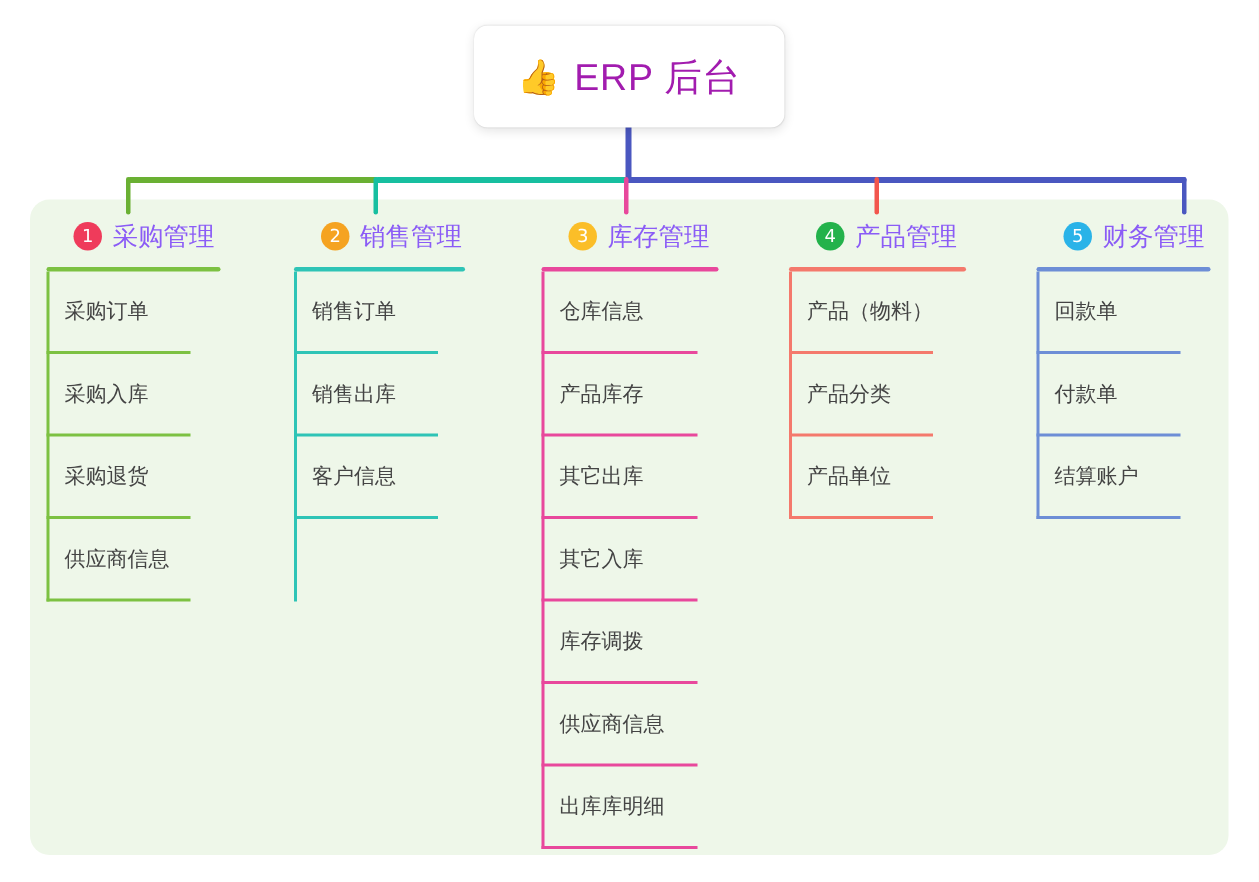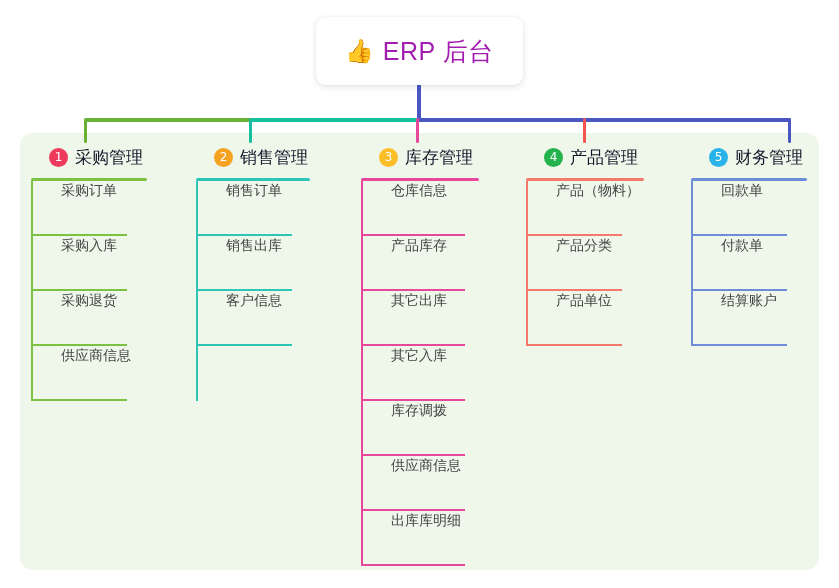--- a/index.html
+++ b/index.html
@@ -89,21 +89,21 @@
     border-radius: 50%;
     color: #ffffff;
     font-size: 12px;
     line-height: 19px;
     text-align: center;
     flex: none;
     font-family: "DejaVu Sans", sans-serif;
   }
   .col-title {
     font-size: 17px;
-    color: #0f172a;
+    color: #8b5cf6;
     white-space: nowrap;
   }
   .col-rule {
     height: 3px;
     border-radius: 1.5px;
     margin-top: 6px;
   }
   .items {
     position: relative;
     padding-top: 0;
@@ -112,22 +112,22 @@
     position: absolute;
     left: 0;
     top: 0;
     width: 2px;
   }
   .item {
     position: relative;
     height: 55px;
     box-sizing: border-box;
     display: flex;
-    align-items: flex-start;
-    padding-left: 30px;
+    align-items: center;
+    padding-left: 12px;
     padding-bottom: 4px;
   }
   .item-label {
     font-size: 14px;
     color: #444444;
     white-space: nowrap;
     line-height: 18px;
   }
   .item-rule {
     position: absolute;

